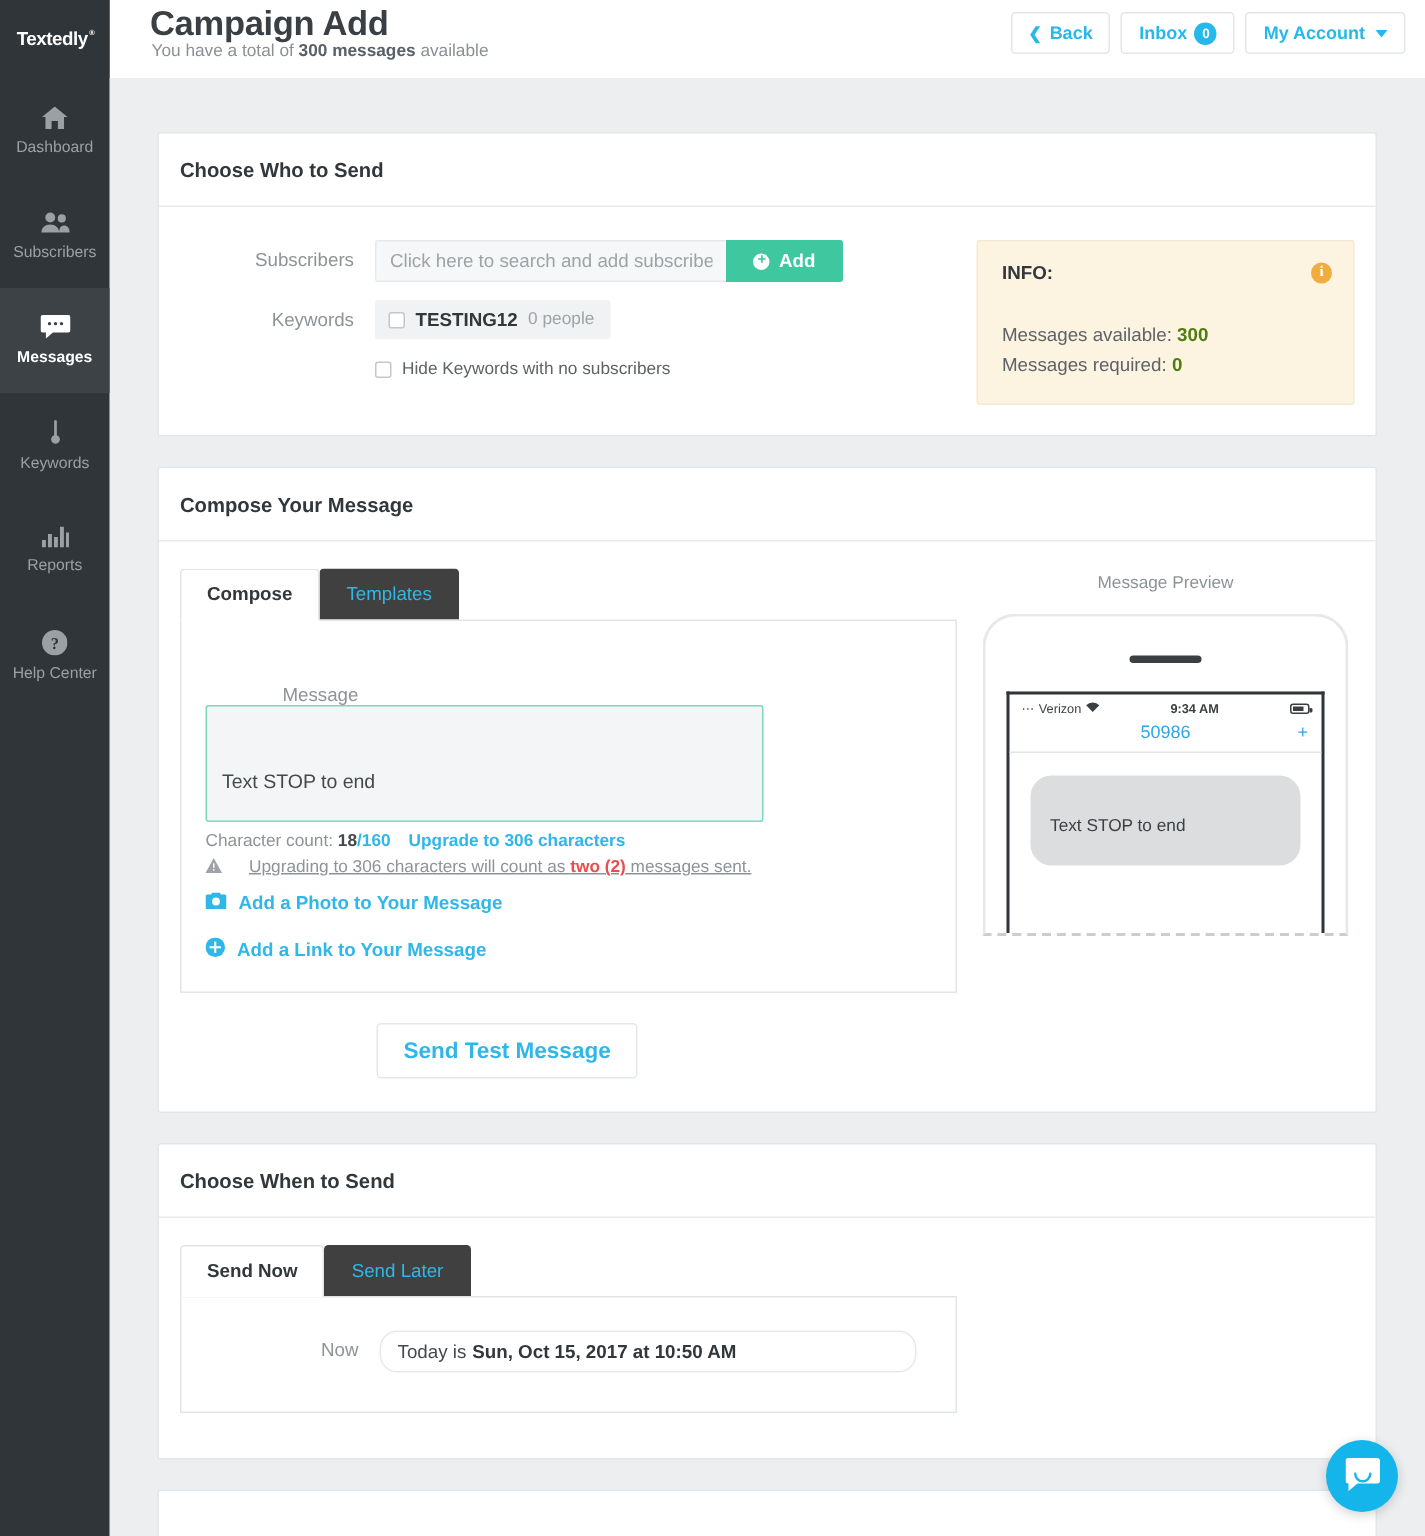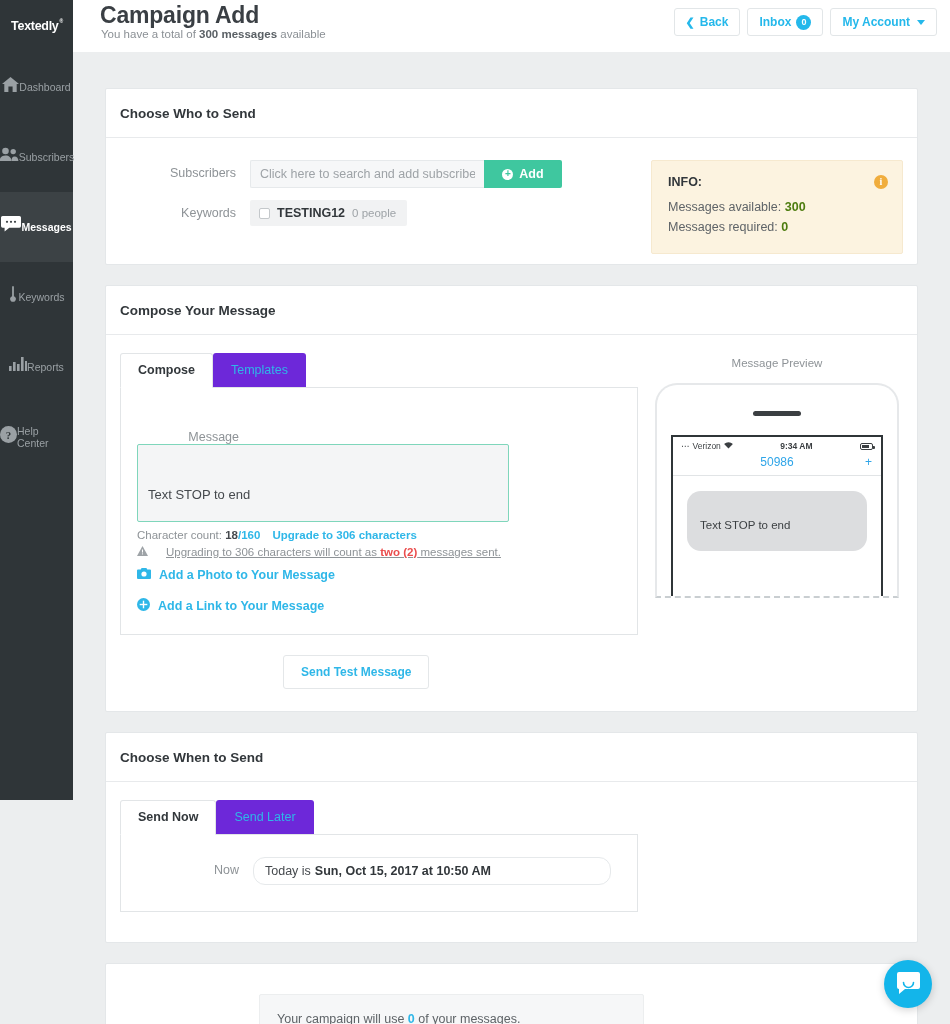--- a/index.html
+++ b/index.html
@@ -10,21 +10,21 @@
     font-family: "Liberation Sans", sans-serif;
     font-size: 13px;
     color: #45494d;
     overflow: hidden;
   }
 
   
   #sidebar {
     position: absolute;
     left: 0; top: 0;
-    width: 73px; height: 800px;
+    width: 73px; height: 1024px;
     background: #2f3538;
     z-index: 5;
   }
   #logo-box {
     height: 52px;
     display: flex;
     align-items: center;
     justify-content: center;
     background: #2f3538;
   }
@@ -39,21 +39,21 @@
     content: "\00AE";
     font-size: 5px;
     vertical-align: super;
     position: relative;
     left: 1px;
     top: -2px;
   }
   .nav-item {
     height: 70px;
     display: flex;
-    flex-direction: row;
+    flex-direction: column;
     align-items: center;
     justify-content: center;
     color: #9aa0a4;
     text-decoration: none;
     cursor: pointer;
     font-size: 10.5px;
   }
   .nav-item.active {
     background: #3c4245;
     color: #ffffff;
@@ -238,21 +238,21 @@
   
   #info-box {
     position: absolute;
     right: 14px; top: 22px;
     width: 252px;
     background: #fcf3e0;
     border: 1px solid #f6e9cf;
     border-radius: 2px;
     padding: 14px 16px 16px 16px;
   }
-  #info-box .it { font-weight: bold; font-size: 12.5px; color: #32373b; margin-bottom: 8px; }
+  #info-box .it { font-weight: bold; font-size: 12.5px; color: #32373b; margin-bottom: 24px; }
   #info-box .il { font-size: 12.5px; color: #5e6367; line-height: 20px; }
   #info-box .il b { color: #4d7c0f; }
   #info-ico {
     position: absolute;
     right: 14px; top: 14px;
     width: 14px; height: 14px;
     background: #f0ad3d;
     border-radius: 50%;
     color: #ffffff;
     font-size: 10px;
@@ -273,21 +273,21 @@
     position: relative;
   }
   .tab.active {
     background: #ffffff;
     border-color: #e2e5e7;
     border-bottom-color: #ffffff;
     color: #32373b;
     font-weight: bold;
     z-index: 2;
   }
-  .tab.inactive { background: #6d28d9; color: #2fb7e8; }
+  .tab.inactive { background: #404040; color: #2fb7e8; }
   .tabpanel {
     border: 1px solid #e2e5e7;
     margin-top: -1px;
     padding: 22px 16px 20px 16px;
     background: #ffffff;
     position: relative;
     z-index: 1;
   }
 
   #msg-textarea {
@@ -383,26 +383,25 @@
     min-height: 60px;
   }
 
   
   #sendtest-wrap { padding: 20px 0 0 131px; }
   .btn-outline {
     background: #ffffff;
     border: 1px solid #e4e7e9;
     color: #2fb7e8;
     font-weight: bold;
-    font-size: 12px;
+    font-size: 15px;
     padding: 9px 17px;
     border-radius: 3px;
     cursor: pointer;
     font-family: "Liberation Sans", sans-serif;
-    margin-left: 32px;
   }
 
   
   #now-input {
     width: 358px; height: 28px;
     border: 1px solid #e6e9eb;
     background: #ffffff;
     padding: 0 11px;
     font-size: 12.5px;
     color: #45494d;
@@ -556,20 +555,24 @@
         </div>
       </div>
 
       <div class="frow">
         <div class="flabel">Keywords</div>
         <div class="fctrl">
           <div class="kw-chip">
             <span class="cbx"></span>
             <span class="kw-name">TESTING12</span>
             <span class="kw-count">0 people</span>
+          </div>
+          <div class="hide-kw">
+            <span class="cbx"></span>
+            <span>Hide Keywords with no subscribers</span>
           </div>
         </div>
       </div>
 
       <div id="info-box">
         <div id="info-ico">i</div>
         <div class="it">INFO:</div>
         <div class="il">
           <span>Messages available: </span><b>300</b>
         </div>

